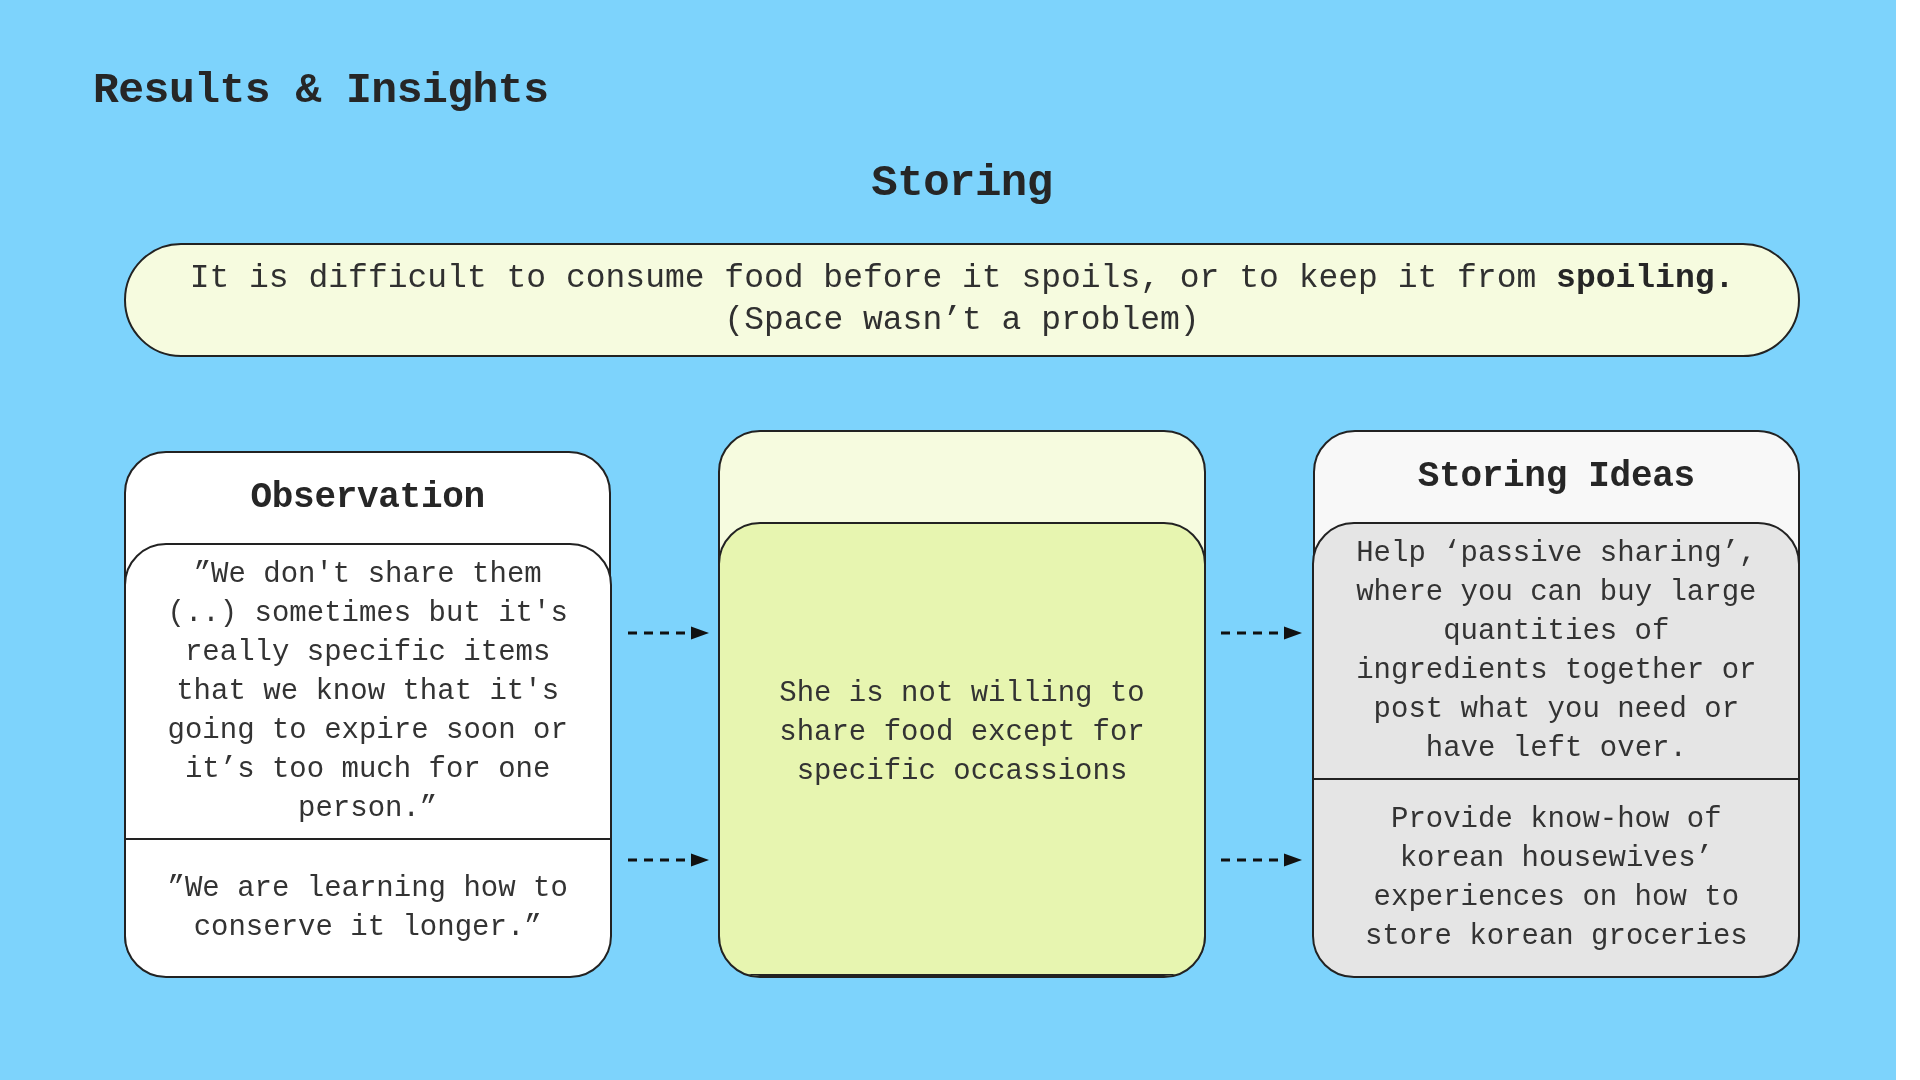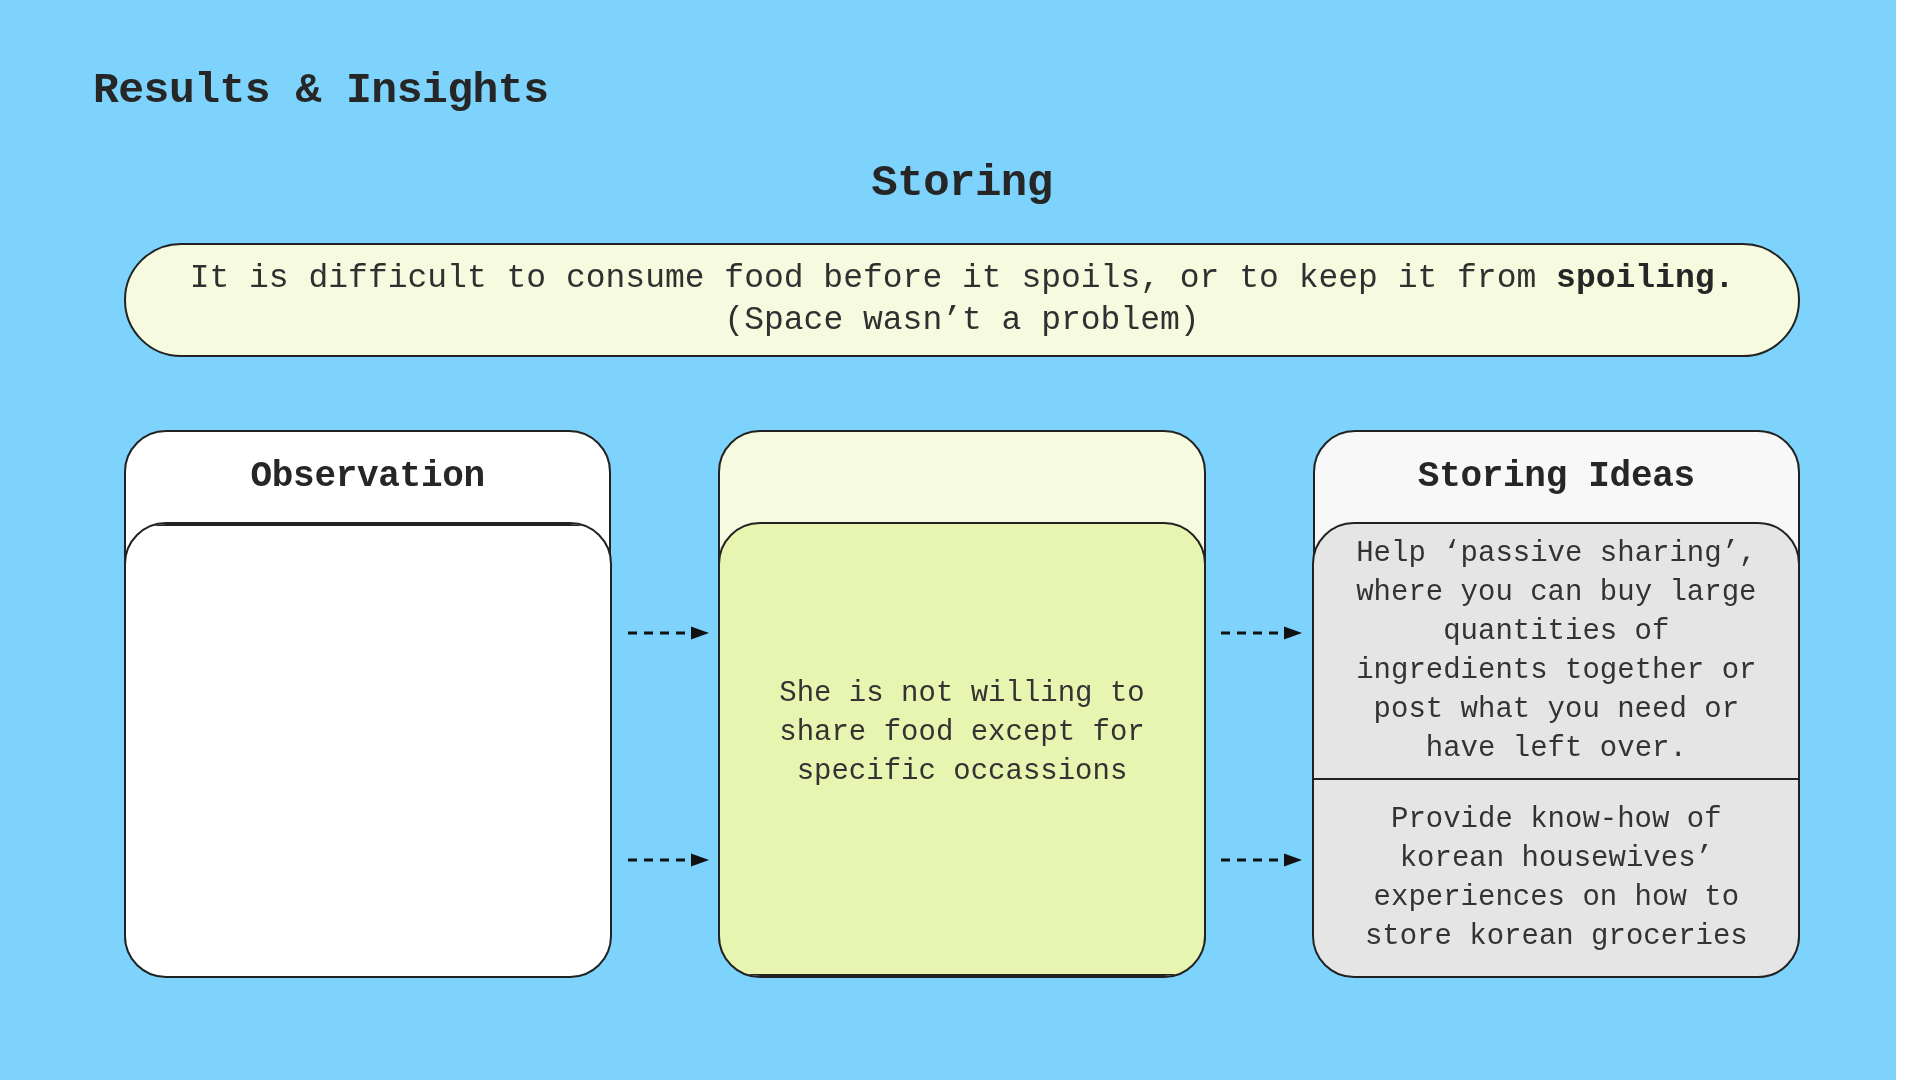--- a/index.html
+++ b/index.html
@@ -38,21 +38,21 @@
   .banner-text b{font-weight:700;color:#262626;}
 
   .columns{
     position:absolute;left:124px;top:430px;width:1676px;height:547px;
     display:flex;gap:107px;
   }
   .column{
     position:relative;flex:1;
     border:2.5px solid var(--ink);border-radius:42px;
   }
-  .col-observation{background:var(--observation-bg);}
+  .col-observation{background:var(--observation-bg);margin-top:21px;}
   .col-insights{background:var(--insights-header-bg);}
   .col-design{background:var(--design-header-bg);}
 
   .col-header{
     height:88px;display:flex;align-items:center;justify-content:center;
     font-size:36px;font-weight:800;color:var(--heading);letter-spacing:-0.3px;
   }
 
   .cellbox{
     position:absolute;left:-2.5px;right:-2.5px;bottom:-2.5px;top:90px;
@@ -90,21 +90,23 @@
 
   <div class="banner">
     <p class="banner-text"><span>It is difficult to consume food before it spoils, or to keep it from </span><b>spoiling.</b><span> (Space wasn’t a problem)</span></p>
   </div>
 
   <div class="columns">
 
     <div class="column col-observation">
       <div class="col-header">Observation</div>
       <div class="cellbox">
+        <div class="cell cell-1">”We don't share them (..) sometimes but it's really specific items that we know that it's going to expire soon or it’s too much for one person.”</div>
         <div class="divider"></div>
+        <div class="cell cell-2">”We are learning how to conserve it longer.”</div>
       </div>
     </div>
 
     <div class="column col-insights">
       <div class="cellbox">
         <div class="cell cell-1">She is not willing to share food except for specific occassions</div>
         <div class="divider"></div>
       </div>
     </div>
 

